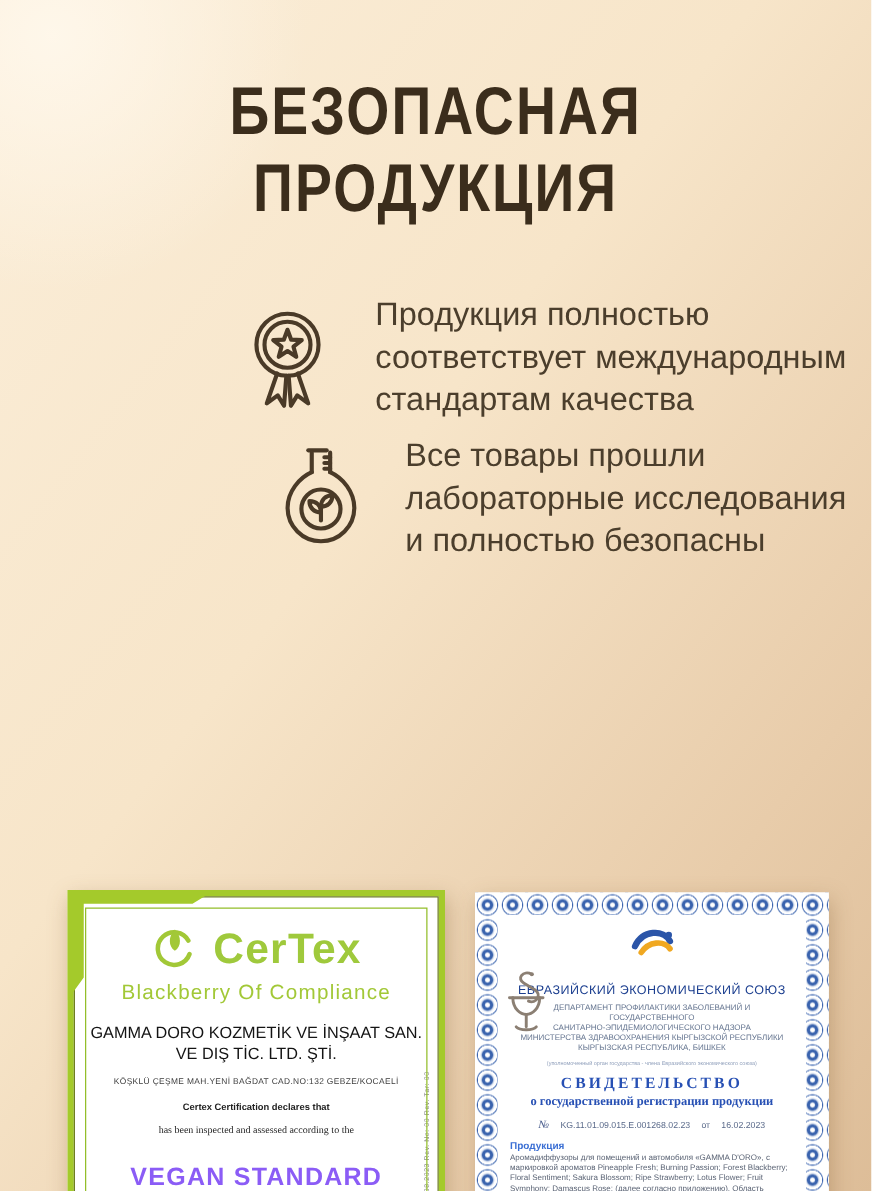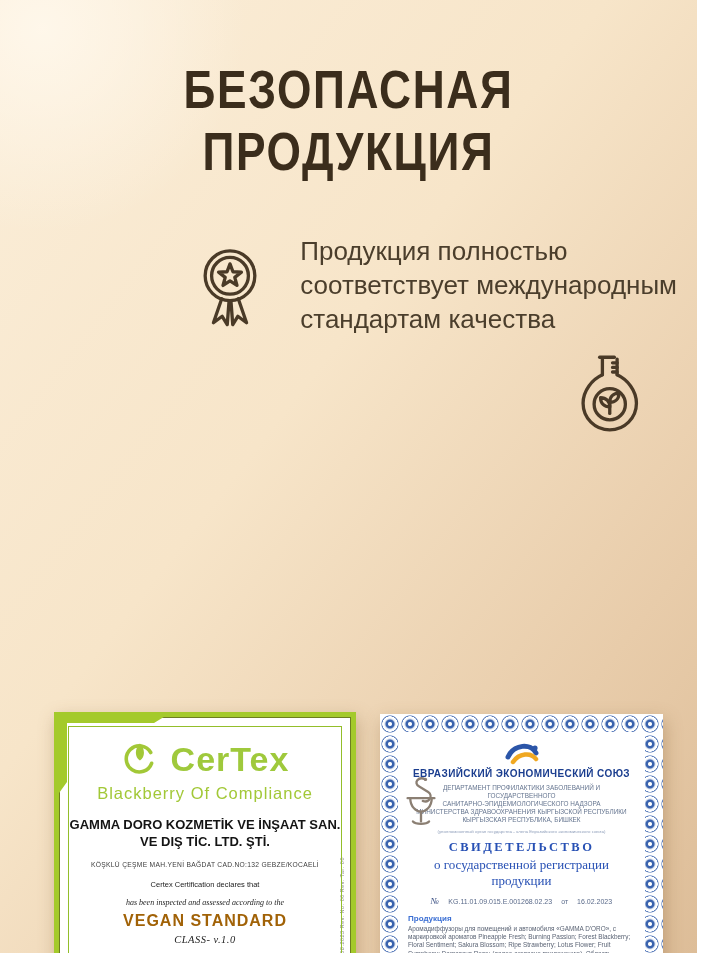--- a/index.html
+++ b/index.html
@@ -31,47 +31,47 @@
   .cert-certex{left:54px; top:712px; width:302px; height:300px;
     border:5px solid #a4ca2b; box-sizing:border-box; text-align:center;}
   .cert-certex::before{content:""; position:absolute; inset:0; border:1.5px solid #6d7d22; pointer-events:none;}
   .cert-certex::after{content:""; position:absolute; inset:9px; border:1.5px solid #93be2a; pointer-events:none;}
   .certex-corner{position:absolute; top:-5px; left:-5px; width:118px; height:88px; background:#a4ca2b;
     clip-path:polygon(0 0,118px 0,100px 11px,13px 11px,13px 70px,0 88px);}
   .certex-body{position:relative; padding-top:14px;}
   .certex-logo-row{display:flex; align-items:center; justify-content:center; gap:14px; margin-top:8px;}
   .certex-brand{font-size:34px; font-weight:700; color:#9fc93c; letter-spacing:1px;}
   .certex-subtitle{margin-top:5px; font-size:16.5px; color:#a2c837; letter-spacing:1px;}
-  .certex-company{margin-top:13px; font-size:13px; line-height:17px; font-weight:700; color:#141414; white-space:pre-line;}
+  .certex-company{margin-top:13px; font-size:13px; line-height:17px; font-weight:400; color:#141414; white-space:pre-line;}
   .certex-address{margin-top:11px; font-size:6.7px; color:#3c3c3c; letter-spacing:.3px;}
-  .certex-declares{margin-top:12px; font-size:7.5px; font-family:"Liberation Sans",sans-serif; color:#222;}
-  .certex-serif{font-family:"Liberation Serif",serif; color:#1d1d1d;font-style:italic;}
+  .certex-declares{margin-top:12px; font-size:7.5px; font-family:"Liberation Sans",sans-serif; color:#222;font-weight:bold;}
+  .certex-serif{font-family:"Liberation Serif",serif; color:#1d1d1d;}
   .certex-inspected{margin-top:9px; font-size:8px;}
-  .certex-standard{margin-top:5px; font-size:16px; font-weight:800; letter-spacing:1px; color:#a16207;}
+  .certex-standard{margin-top:23px; font-size:20px; font-weight:800; letter-spacing:1px; color:#8b5cf6;}
   .certex-class{margin-top:4px; font-size:10.5px; letter-spacing:.5px;}
   .certex-side-note{position:absolute; right:6px; top:140px; writing-mode:vertical-rl;
     transform:rotate(180deg); font-size:5.5px; color:#8a8a8a; letter-spacing:.5px;}
   
   .cert-eaeu{left:380px; top:714px; width:283px; height:300px; box-sizing:border-box; padding:18px;
     background-color:#fff;
     background-image:
       radial-gradient(circle at 10px 10px, #ffffff 1.5px, #3a63ae 2.5px 4px, rgba(58,99,174,.25) 5px, #ffffff 6px 7.5px, #3a63ae 8px, #ffffff 9px),
       radial-gradient(circle at 0 0, #3a63ae 2px, rgba(58,99,174,0) 3px);
     background-size:20px 20px;}
   .eaeu-inner{position:relative; background:#fff; width:100%; height:100%; box-sizing:border-box;
     padding:6px 10px 0 10px; text-align:center;}
   .eaeu-hygieia{position:absolute; left:6px; top:42px;}
   .eaeu-hygieia svg{stroke:#8b7f73; fill:none; stroke-width:2.6; stroke-linecap:round;}
   .eaeu-logo{margin-top:2px; height:27px;}
-  .eaeu-union{margin-top:1px; font-size:10px; font-weight:700; color:#1b3e8f; letter-spacing:.4px;}
+  .eaeu-union{margin-top:20px; font-size:10px; font-weight:400; color:#1b3e8f; letter-spacing:.4px;}
   .eaeu-department{margin-top:5px; font-size:6.4px; line-height:8px; color:#64748f; white-space:pre-line;}
   .eaeu-note{margin-top:5px; font-size:4.4px; color:#93a2bd;}
   .eaeu-doc-title{margin-top:6px; font-size:12.5px; font-weight:700; letter-spacing:2.5px;
     color:#2750b4; font-family:"Liberation Serif",serif;}
-  .eaeu-doc-subtitle{margin-top:2px; font-size:13px; font-weight:400; color:#2750b4; font-family:"Liberation Serif",serif;}
+  .eaeu-doc-subtitle{margin-top:2px; font-size:10px; font-weight:700; color:#2750b4; font-family:"Liberation Serif",serif;}
   .eaeu-number-row{margin-top:7px; display:flex; justify-content:center; align-items:baseline; gap:9px;
     font-size:7px; color:#5a6a8a;}
   .eaeu-number-sign{font-family:"Liberation Serif",serif; font-style:italic; font-size:9px; color:#45598a;}
   .eaeu-section{text-align:left; margin-top:8px;}
   .eaeu-section-label{font-size:8px; font-weight:700; color:#3b6fd4;}
   .eaeu-section-body{margin-top:2px; font-size:6.4px; line-height:8.2px; color:#5a6374;}
 </style>
 </head>
 <body>
 
@@ -104,20 +104,23 @@
           <path d="M42 9 h16"></path>
           <path d="M45 11 v17 M61 11 v17"></path>
           <path d="M56 15 h5 M56 20 h5 M56 25 h5"></path>
           <path d="M45 28 C 34 33, 24 45, 24 59 C 24 75, 37 88, 53 88 C 69 88, 82 75, 82 59 C 82 45, 72 33, 61 28"></path>
           <circle cx="53" cy="60" r="17"></circle>
           <path d="M53 70 V 57"></path>
           <path d="M53 63 C 47 63, 43 59, 43 53 C 49 53, 53 57, 53 63 Z"></path>
           <path d="M53 58 C 59 58, 63 54, 63 48 C 57 48, 53 52, 53 58 Z"></path>
         </svg>
       </div>
+      <div class="feature-text">Все товары прошли
+лабораторные исследования
+и полностью безопасны</div>
     </div>
 
 
   </div>
 
   <div class="cert cert-certex">
     <div class="certex-corner"></div>
     <div class="certex-side-note">13.08.2023  Rev. No: 00  Rev. Tar: 00</div>
     <div class="certex-body">
       <div class="certex-logo-row">

